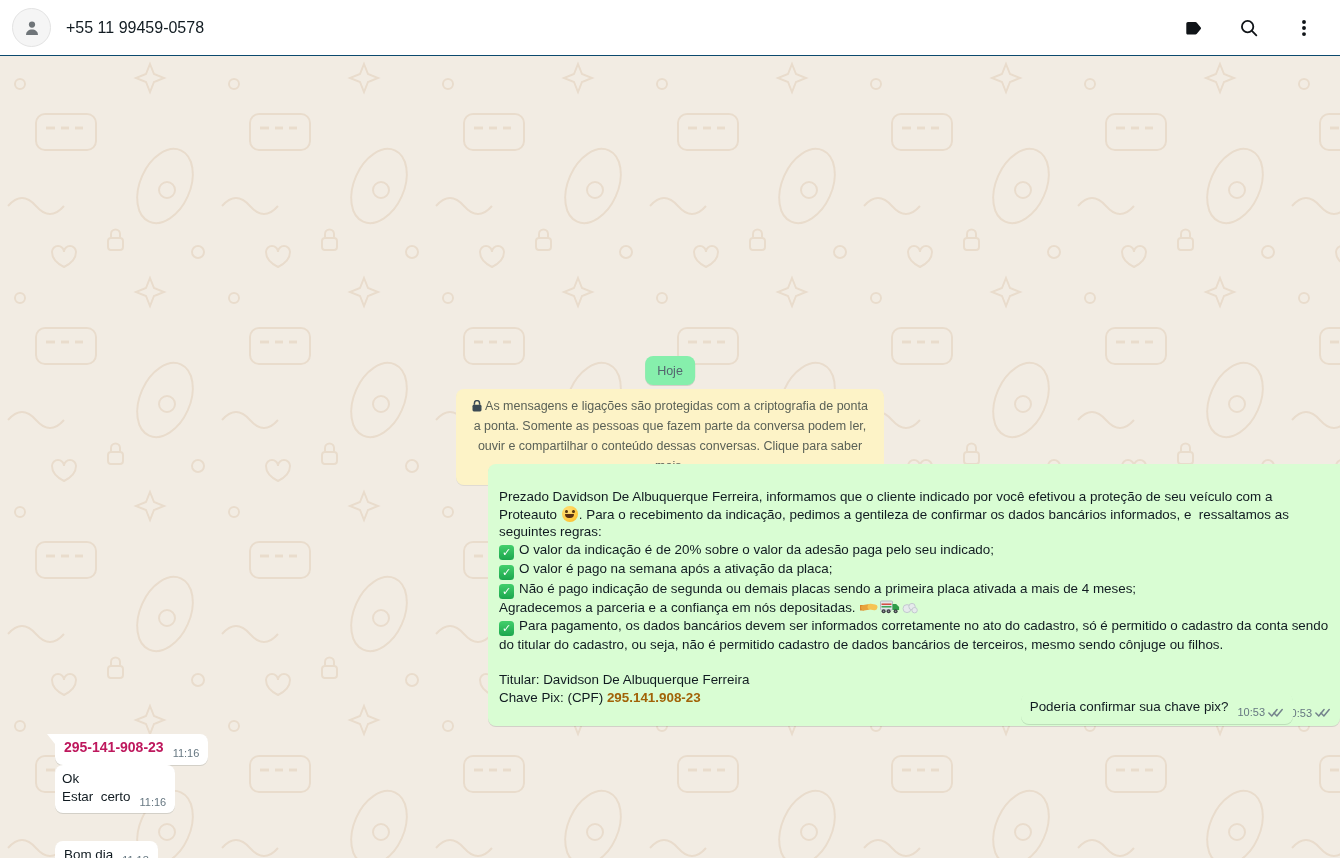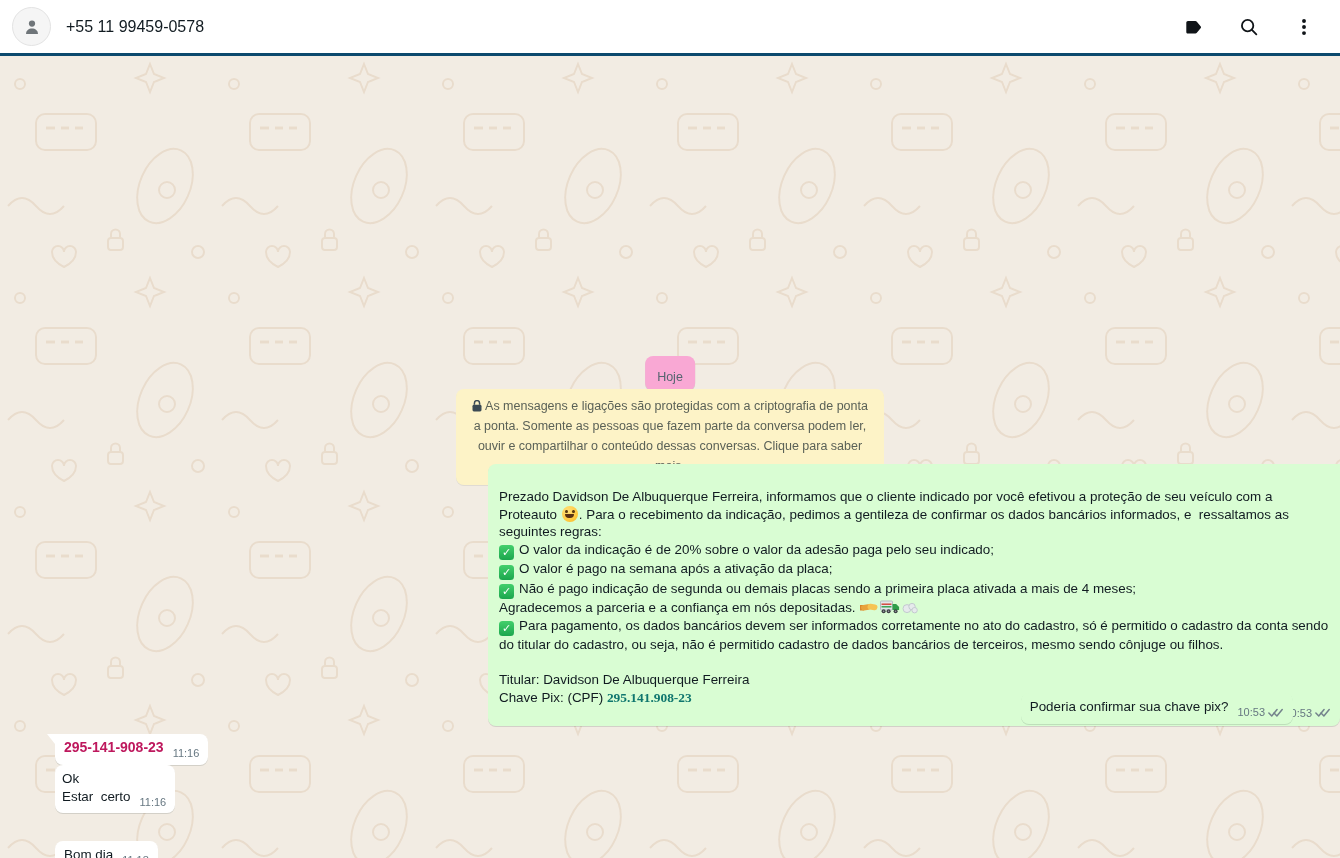--- a/index.html
+++ b/index.html
@@ -5,39 +5,39 @@
   html,body{margin:0;padding:0;}
   body{
     width:1340px;height:858px;overflow:hidden;background:#fff;
     font-family:"Liberation Sans","DejaVu Sans",sans-serif;
     -webkit-font-smoothing:antialiased;
   }
   .app{width:1340px;height:858px;display:flex;flex-direction:column;}
 
   
   .header{
-    height:56px;flex:0 0 auto;background:#ffffff;border-bottom:3px solid #0c4a6e;
+    height:56px;flex:0 0 auto;background:#ffffff;border-bottom:1px solid #0c4a6e;
     display:flex;align-items:center;padding:0 16px 0 12px;box-sizing:border-box;
   }
   .avatar{
     width:37px;height:37px;border-radius:50%;background:#f5f5f5;border:1px solid #e3e3e3;
     display:flex;align-items:center;justify-content:center;cursor:pointer;flex:0 0 auto;
   }
   .contact-name{margin-left:15px;font-size:16px;color:#111b21;cursor:pointer;}
   .header-actions{margin-left:auto;display:flex;align-items:center;gap:31px;padding-right:8px;}
   .icon-btn{width:24px;height:24px;display:flex;align-items:center;justify-content:center;cursor:pointer;}
 
   
   .chat{position:relative;flex:1;background:#f2ece3;overflow:hidden;}
   .wallpaper{position:absolute;left:0;top:0;}
 
   .date-chip{
     position:absolute;top:300px;left:50%;transform:translateX(-50%);
-    background:#f9a8d4;color:#54656f;font-size:12.5px;line-height:15px;
-    padding:14px 12px 6px;border-radius:8px;box-shadow:0 1px .5px rgba(11,20,26,.13);
+    background:#86efac;color:#54656f;font-size:12.5px;line-height:15px;
+    padding:8px 12px 6px;border-radius:8px;box-shadow:0 1px .5px rgba(11,20,26,.13);
   }
 
   .notice{
     position:absolute;top:333px;left:50%;transform:translateX(-50%);
     width:402px;background:#fdf3c7;color:#5a6157;font-size:12.5px;line-height:20px;
     text-align:center;padding:7px 13px 9px;border-radius:8px;cursor:pointer;
     box-shadow:0 1px .5px rgba(11,20,26,.08);
   }
   .notice .lock{vertical-align:-2px;margin-right:3px;}
 
@@ -68,21 +68,21 @@
     display:inline-flex;align-items:center;gap:3px;font-size:11px;color:#667781;
     margin-left:9px;transform:translateY(5px);white-space:nowrap;
   }
 
   .msg-out-short{right:47px;top:637px;border-radius:8px;}
   .msg-in-1{left:55px;top:678px;border-top-left-radius:0;}
   .msg-in-2{left:55px;top:709px;padding-left:7px;}
   .msg-in-3{left:55px;top:757px;margin-top:28px;}
 
   .num-link{color:#be185d;font-weight:bold;font-size:14px;cursor:pointer;}
-  .pix-link{color:#0f766e;font-weight:bold;cursor:pointer;font-family:Liberation Serif, serif;}
+  .pix-link{color:#a16207;font-weight:bold;cursor:pointer;}
 
   
   .e-grin{
     display:inline-block;width:16px;height:16px;border-radius:50%;position:relative;
     background:radial-gradient(circle at 35% 30%,#ffe07a,#ffc93d 65%,#f2b32c);
     vertical-align:-3px;margin:0 1px;
   }
   .e-grin::before{
     content:"";position:absolute;top:4.5px;left:3.4px;width:2.6px;height:3.2px;
     border-radius:50%;background:#5a3a10;box-shadow:7px 0 0 #5a3a10;

